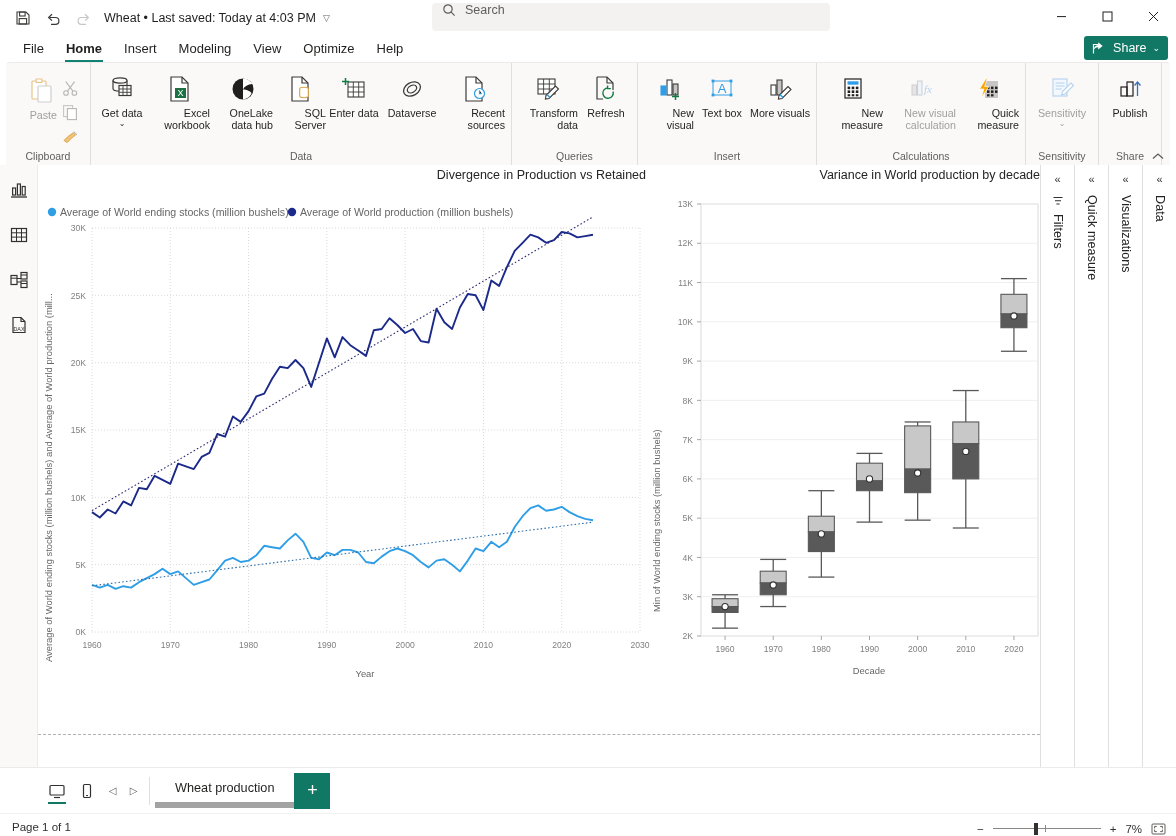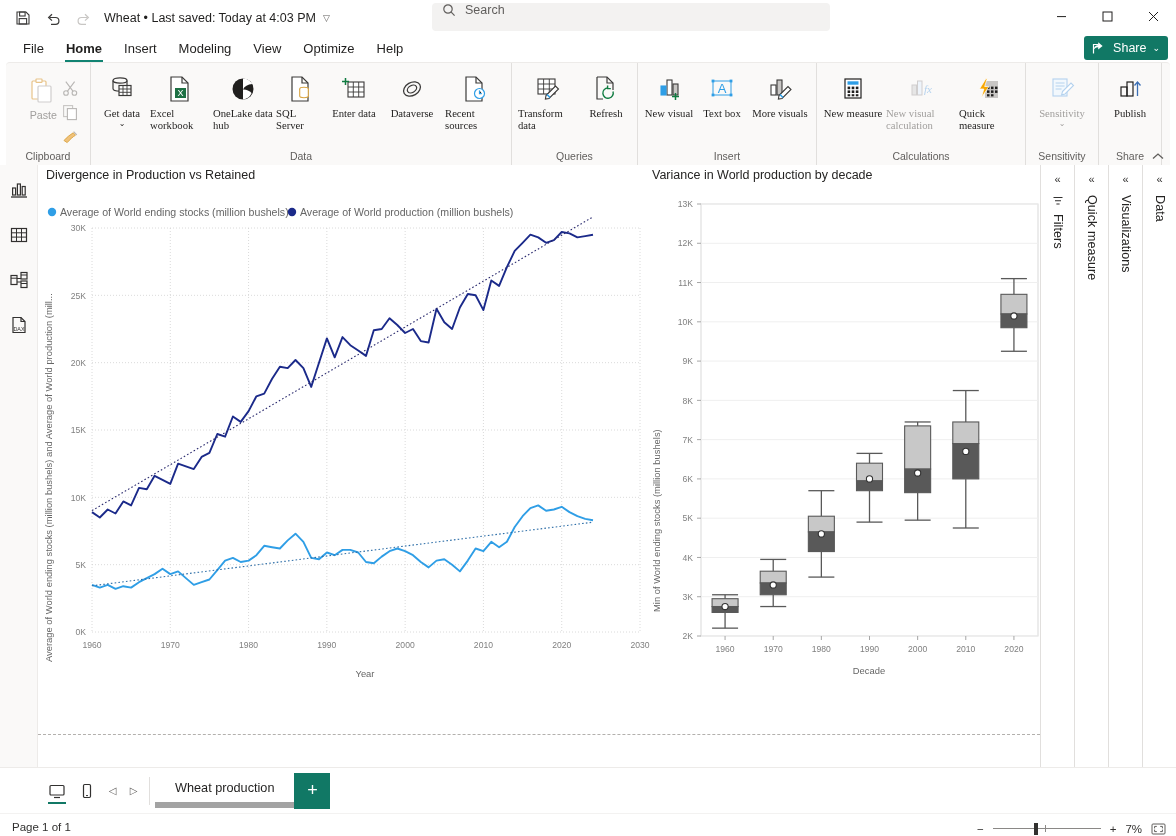--- a/index.html
+++ b/index.html
@@ -84,42 +84,42 @@
   .rgroup-label {
     font-size: 10.5px; color: #605e5c; padding-bottom: 4px;
     line-height: 1;
   }
   .rbtn {
     width: 52px; display: flex; flex-direction: column;
     align-items: center; padding: 3px 1px; cursor: default;
   }
   .rbtn .ic { height: 34px; display: flex; align-items: center; justify-content: center; }
   .rbtn .lbl {
-    font-size: 10.7px; color: #201f1e; text-align: left;
-    line-height: 12.2px; margin-top: 1px; font-family: Liberation Serif, serif;
+    font-size: 10.7px; color: #201f1e; text-align: right;
+    line-height: 12.2px; margin-top: 1px;
   }
   .rbtn.dim .lbl { color: #a19f9d; }
   .rbtn.wide { width: 62px; }
   .rbtn.xwide { width: 72px; }
   .ribbon-collapse {
     position: absolute; right: 6px; bottom: 4px;
     color: #605e5c; font-size: 11px;
   }
   
   .clip-wrap { display: flex; padding-top: 6px; }
   .clip-paste {
     width: 46px; display: flex; flex-direction: column;
     align-items: flex-end; padding-top: 2px;
   }
   .clip-side { display: flex; flex-direction: column; gap: 4px; padding: 3px 4px 0 2px; }
   .clip-side .ci { width: 22px; height: 20px; display:flex; align-items:center; justify-content:center; }
 
   
   .main {
-    display: flex; height: 602px; background: #f3f2f1;
+    display: flex; height: 602px; background: #f3f2f1; text-align: right;
   }
   .leftrail {
     width: 38px; background: #faf9f8; padding-top: 12px;
     display: flex; flex-direction: column; align-items: center;
     gap: 19px; border-right: 1px solid #edebe9;
   }
   .rail-ic {
     width: 26px; height: 26px; display: flex;
     align-items: center; justify-content: center; color: #323130;
   }

